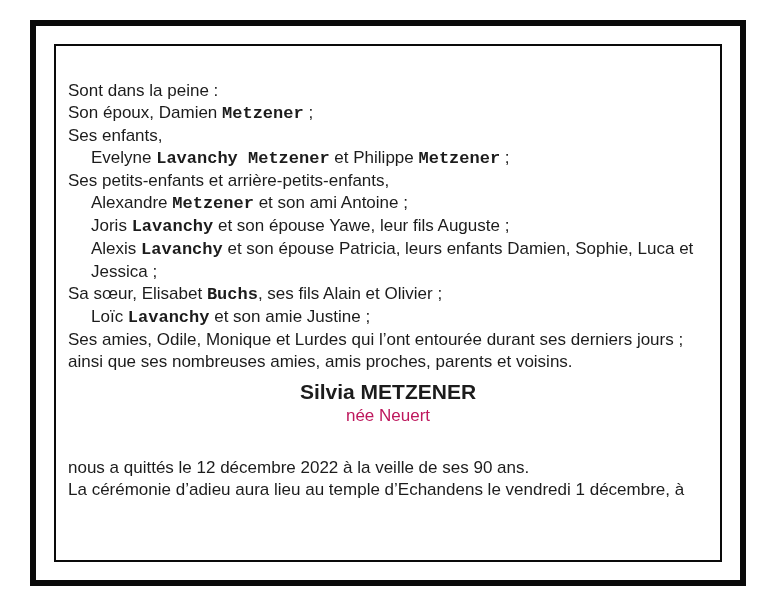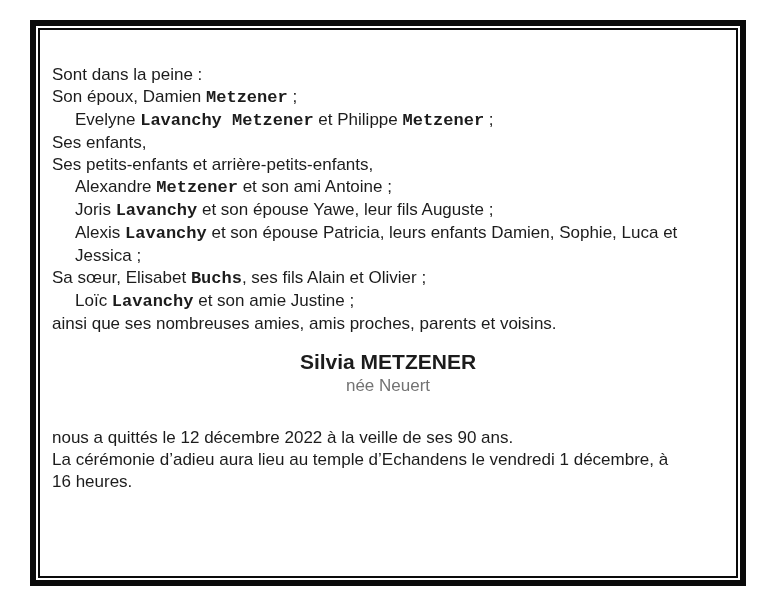--- a/index.html
+++ b/index.html
@@ -16,21 +16,21 @@
     overflow: hidden;
   }
   .frame-outer {
     position: absolute;
     left: 30px;
     top: 20px;
     width: 716px;
     height: 566px;
     box-sizing: border-box;
     border: 6px solid #0a0a0a;
-    padding: 2px;
+    padding: 18px;
     background: #ffffff;
   }
   .frame-inner {
     width: 100%;
     height: 100%;
     box-sizing: border-box;
     border: 2px solid #0a0a0a;
     padding: 34px 12px 0 12px;
   }
   .line {
@@ -41,65 +41,65 @@
   }
   .line.indent {
     padding-left: 23px;
   }
   .bold {
     font-weight: bold;
     font-family: Liberation Mono, monospace;
   }
   .name-block {
     text-align: center;
-    margin-top: 14px;
+    margin-top: 6px;
   }
   .deceased-name {
     font-size: 21px;
     line-height: 26px;
     font-weight: bold;
     color: #1c1c1c;
   }
   .maiden-name {
     font-size: 17px;
     line-height: 22px;
-    color: #737373;
+    color: #be185d;
   }
   .details-block {
     margin-top: 30px;
   }
 </style>
 </head>
 <body>
 
 <div class="page">
   <div class="frame-outer">
     <div class="frame-inner">
 
       <div class="intro-block" id="intro-lines">
           <div class="line"><span>Sont dans la peine :</span></div>
           <div class="line"><span>Son époux, Damien </span><span class="bold">Metzener</span><span> ;</span></div>
+          <div class="line"><span>Ses enfants,</span></div>
           <div class="line indent"><span>Evelyne </span><span class="bold">Lavanchy Metzener</span><span> et Philippe </span><span class="bold">Metzener</span><span> ;</span></div>
-          <div class="line"><span>Ses enfants,</span></div>
           <div class="line"><span>Ses petits-enfants et arrière-petits-enfants,</span></div>
           <div class="line indent"><span>Alexandre </span><span class="bold">Metzener</span><span> et son ami Antoine ;</span></div>
           <div class="line indent"><span>Joris </span><span class="bold">Lavanchy</span><span> et son épouse Yawe, leur fils Auguste ;</span></div>
           <div class="line indent"><span>Alexis </span><span class="bold">Lavanchy</span><span> et son épouse Patricia, leurs enfants Damien, Sophie, Luca et</span></div>
           <div class="line indent"><span>Jessica ;</span></div>
           <div class="line"><span>Sa sœur, Elisabet </span><span class="bold">Buchs</span><span>, ses fils Alain et Olivier ;</span></div>
           <div class="line indent"><span>Loïc </span><span class="bold">Lavanchy</span><span> et son amie Justine ;</span></div>
+          <div class="line"><span>Ses amies, Odile, Monique et Lurdes qui l’ont entourée durant ses derniers jours ;</span></div>
           <div class="line"><span>ainsi que ses nombreuses amies, amis proches, parents et voisins.</span></div>
         </div>
 
       <div class="name-block">
         <div class="deceased-name">Silvia METZENER</div>
         <div class="maiden-name">née Neuert</div>
       </div>
 
       <div class="details-block" id="details-lines">
           <div class="line"><span>nous a quittés le 12 décembre 2022 à la veille de ses 90 ans.</span></div>
           <div class="line"><span>La cérémonie d’adieu aura lieu au temple d’Echandens le vendredi 1 décembre, à</span></div>
-          <div class="line"><span>16 heures.</span></div>
         </div>
 
     </div>
   </div>
 </div>
 
 </body></html>

